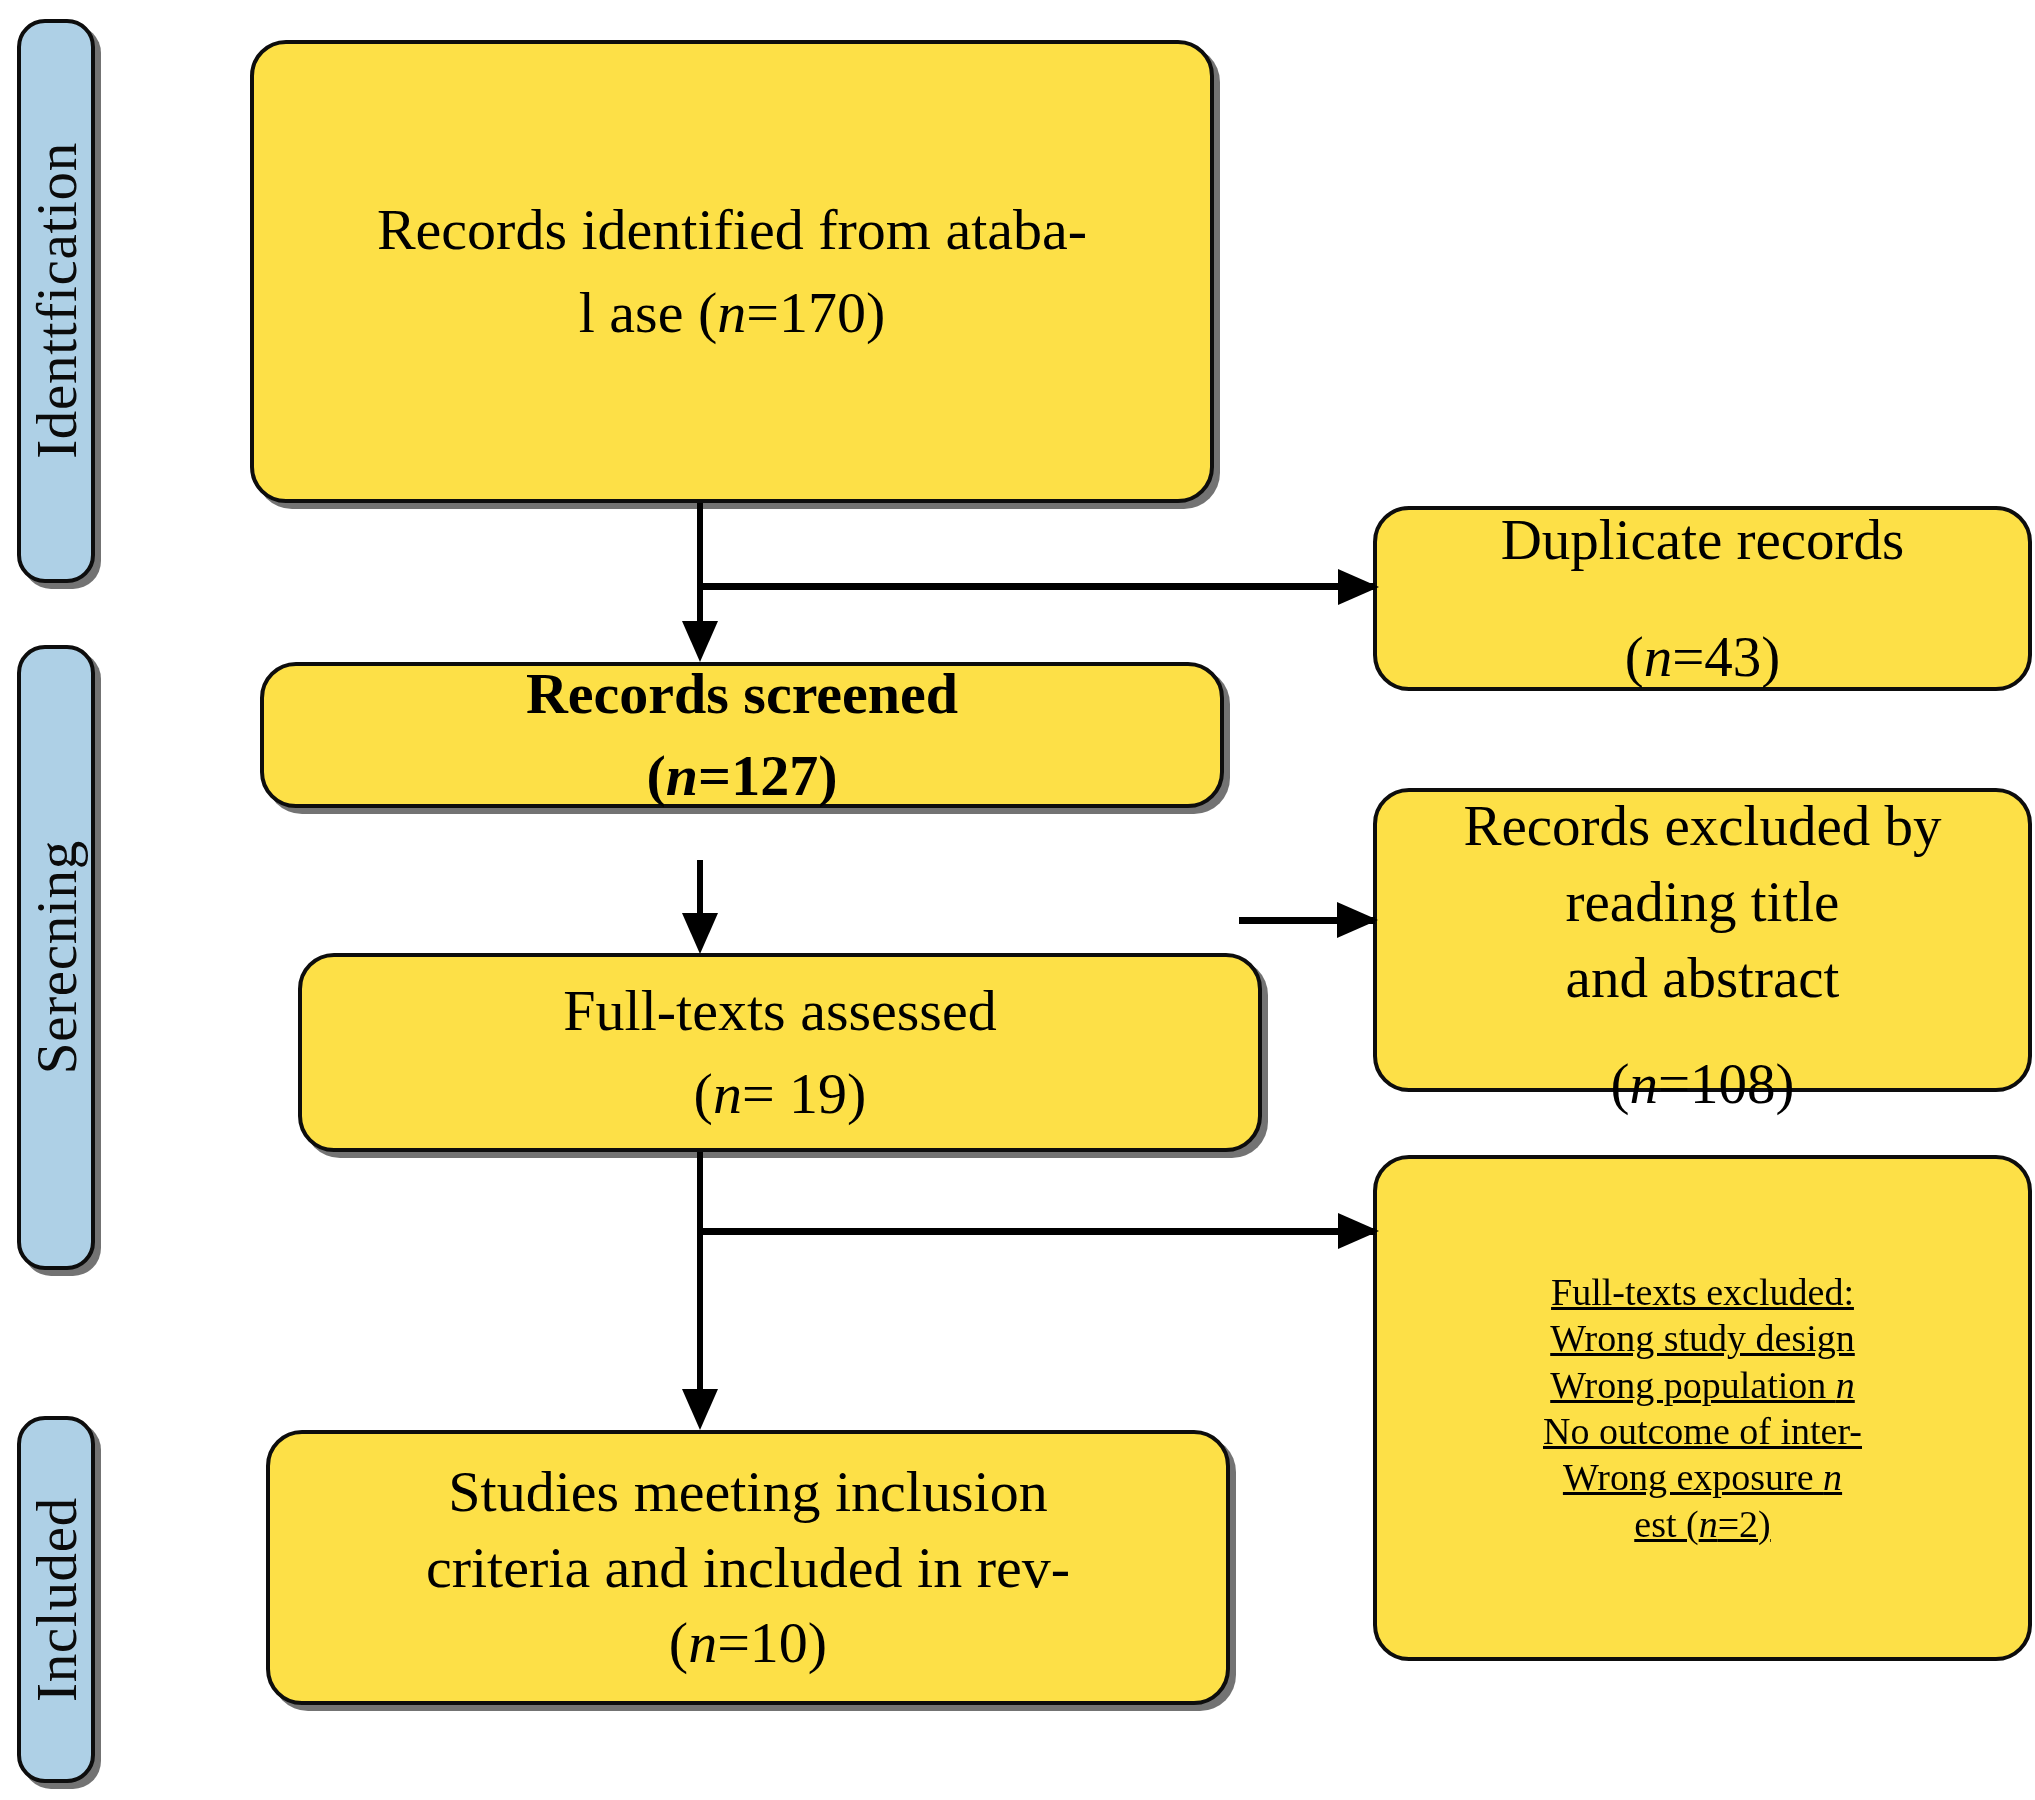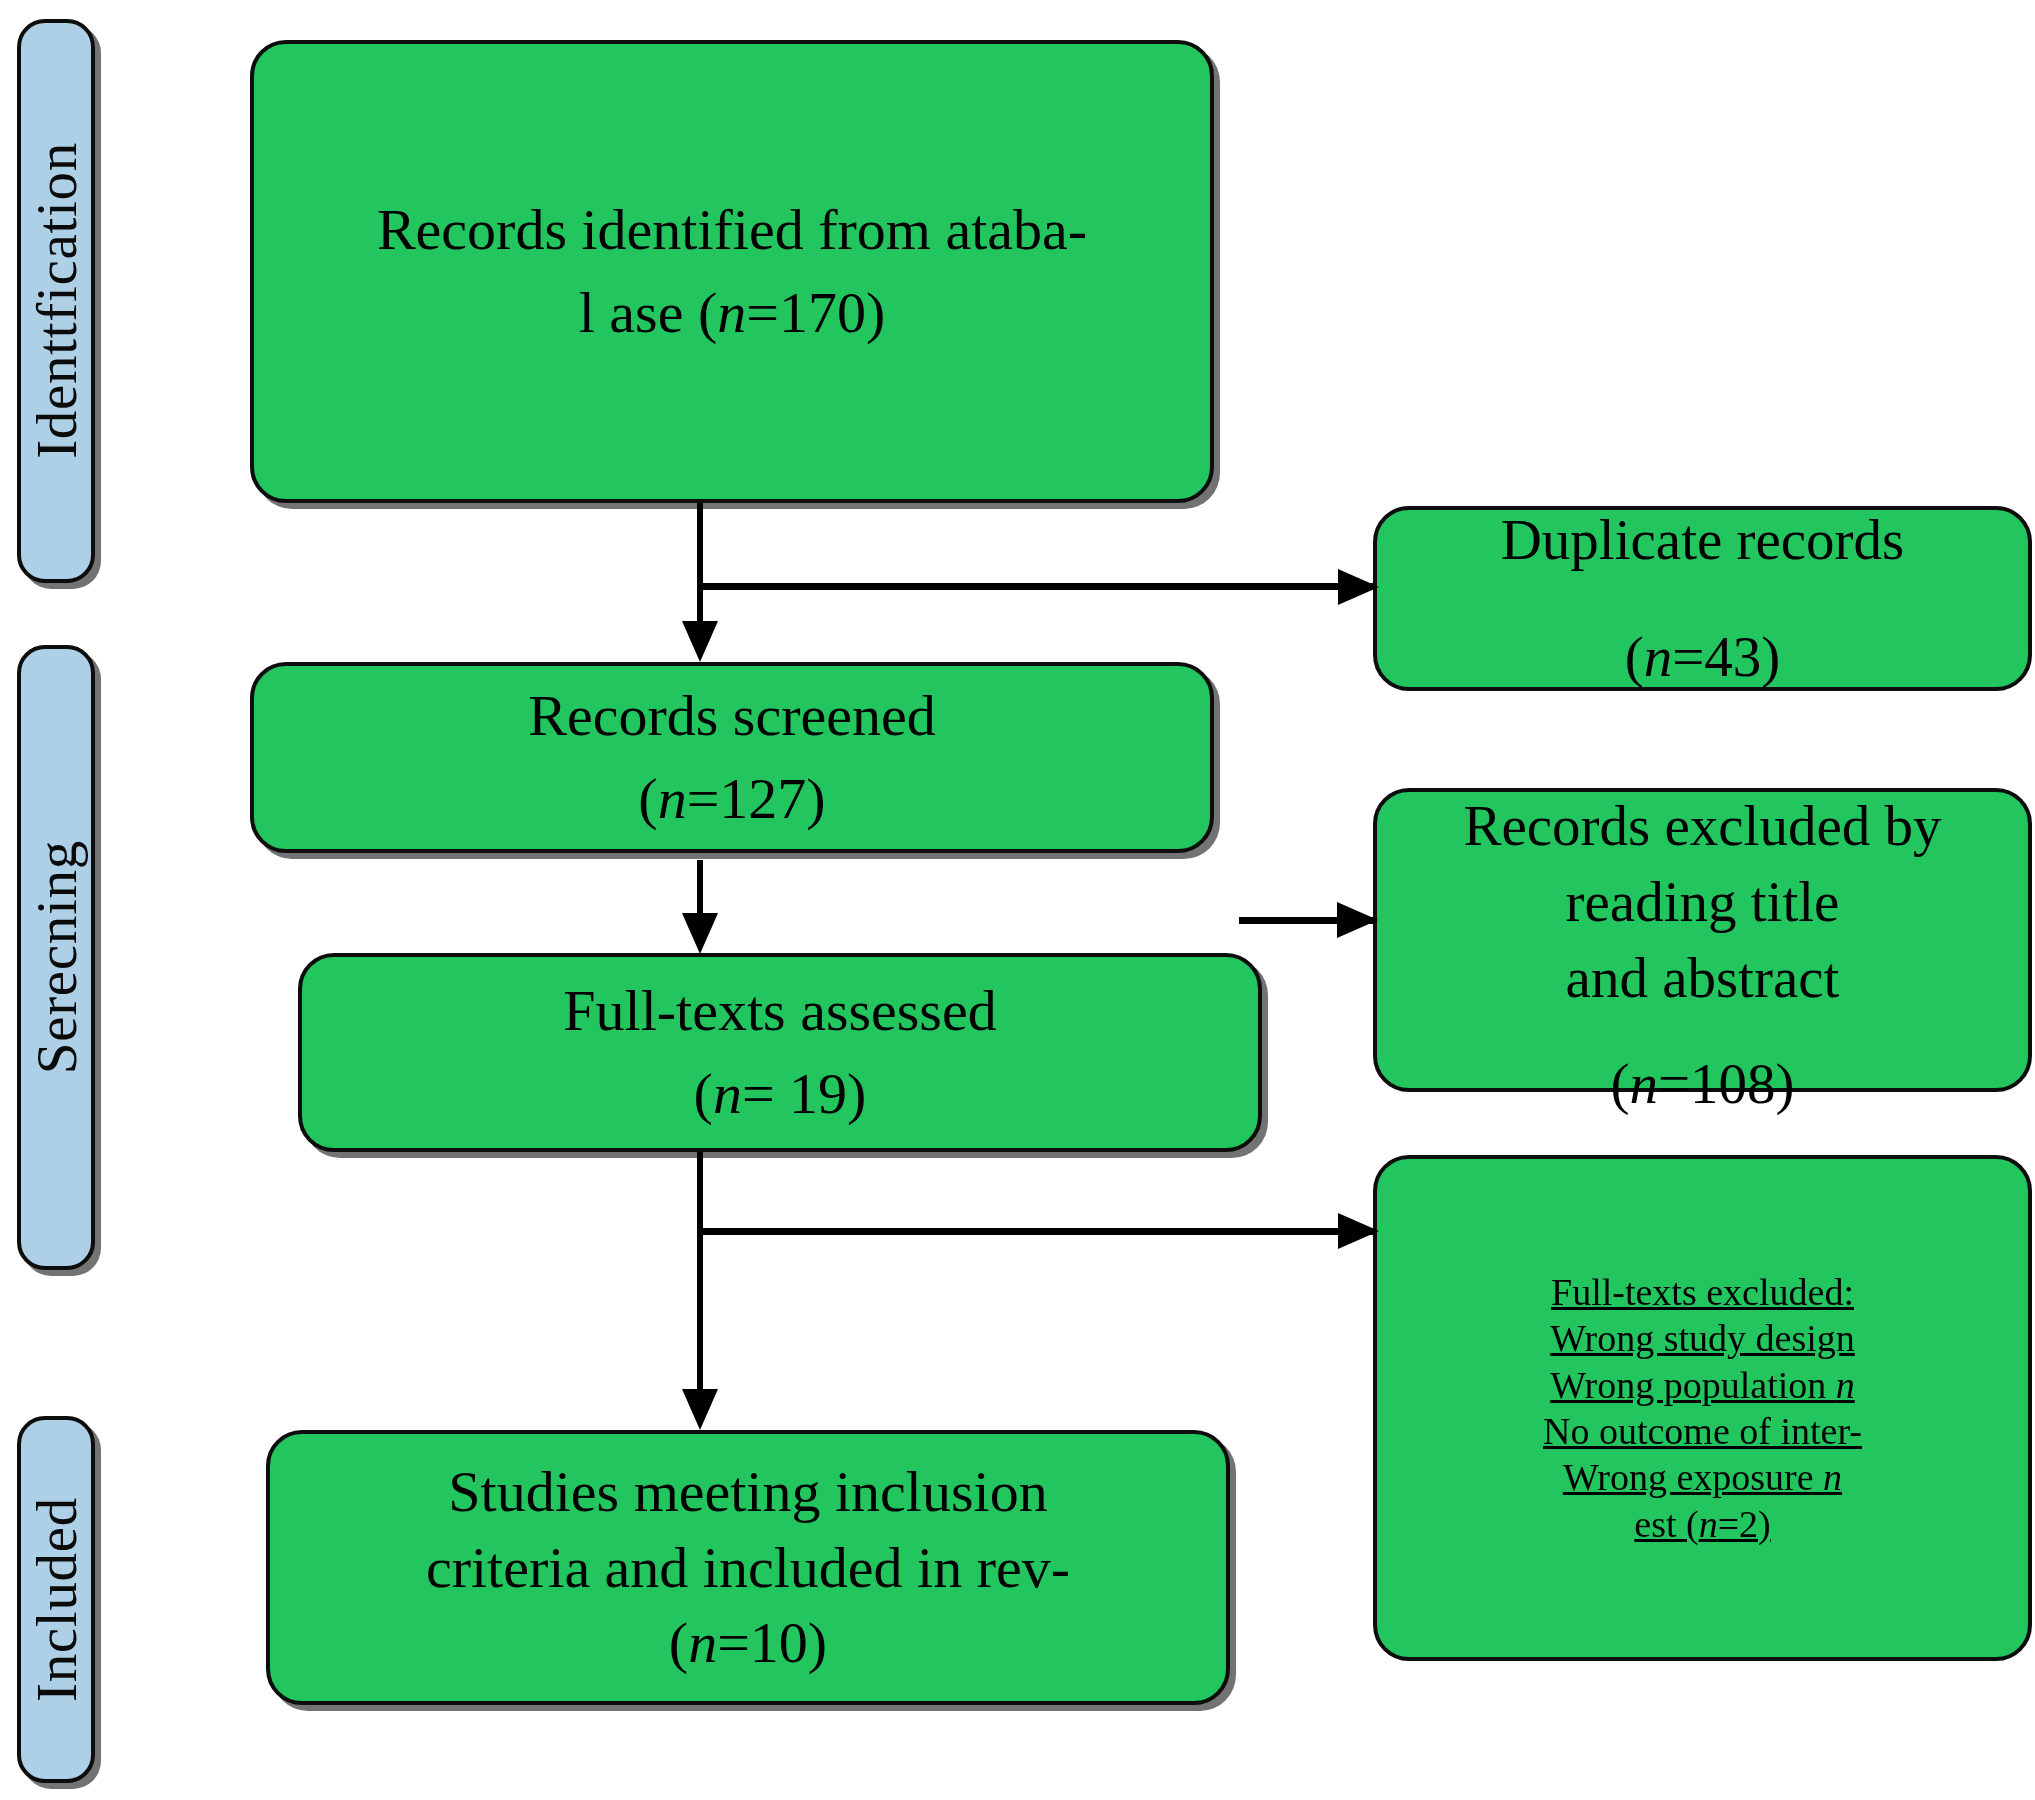--- a/index.html
+++ b/index.html
@@ -38,21 +38,21 @@
     line-height: 1;
     letter-spacing: 0.7px;
     color: #0b0b0b;
     white-space: nowrap;
     font-family: "Liberation Serif", "DejaVu Serif", serif;
   }
 
   
   .flow-box {
     position: absolute;
-    background: #22c55e;
+    background: #fde047;
     border: 4.6px solid #0d0d0d;
     border-radius: 36px;
     box-sizing: border-box;
     display: flex;
     flex-direction: column;
     align-items: center;
     justify-content: center;
     text-align: center;
     color: #000000;
     font-size: 58px;
@@ -118,21 +118,21 @@
     <span class="stage-label">Included</span>
   </div>
 
   <div class="flow-box shadow" style="left:250px; top:40px; width:964px; height:463px;">
     <span class="ln">Records identified from  ataba-</span>
     <span class="ln">
       <span>l ase (</span><em class="nvar">n</em><span>=170)</span>
     </span>
   </div>
 
-  <div class="flow-box shadow" style="left:250px; top:662px; width:964px; height:191px;">
+  <div class="flow-box shadow" style="left:260px; top:662px; width:964px; height:146px;font-weight:bold;">
     <span class="ln">Records screened</span>
     <span class="ln">
       <span>(</span><em class="nvar">n</em><span>=127)</span>
     </span>
   </div>
 
   <div class="flow-box shadow" style="left:250px; top:953px; width:964px; height:199px;margin-left:48px;">
     <span class="ln">Full-texts assessed</span>
     <span class="ln">
       <span>(</span><em class="nvar">n</em><span>= 19)</span>

